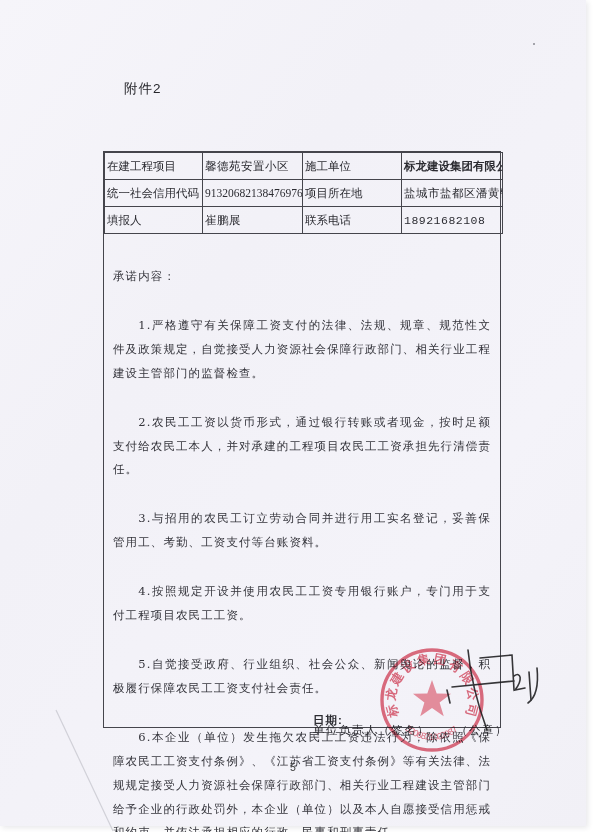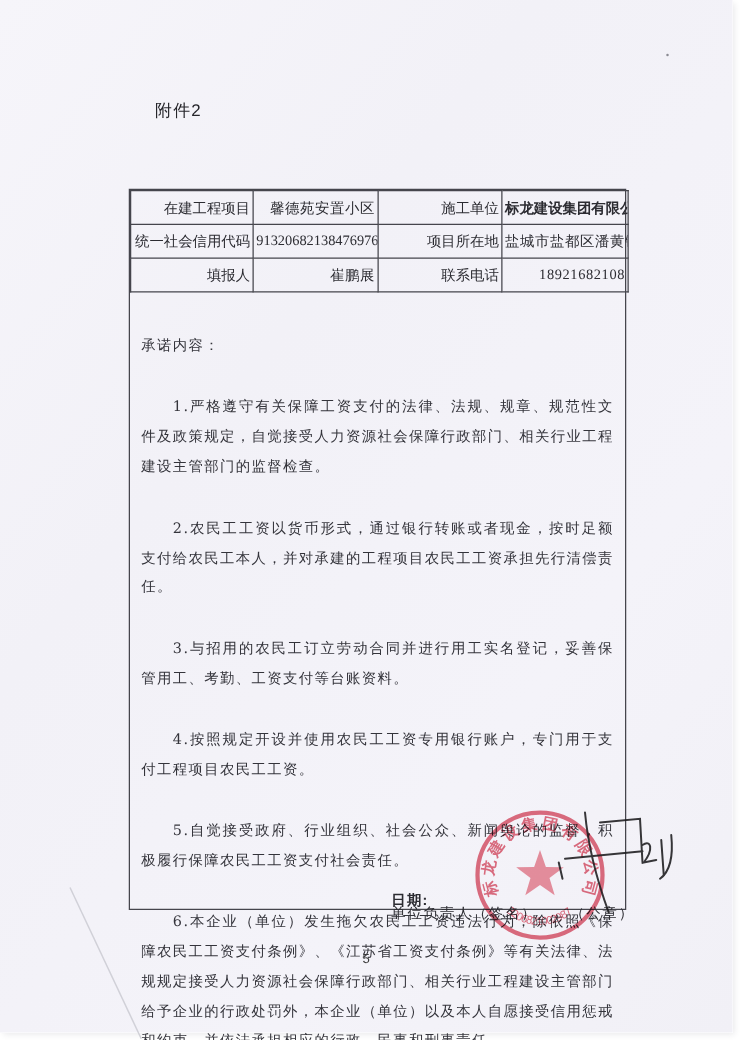--- a/index.html
+++ b/index.html
@@ -24,28 +24,28 @@
     text-align:center; font-size:20px; font-weight:bold;
     letter-spacing:1.5px; color:#1e1e23;
   }
   .frame {
     position:absolute; left:103px; top:151px; width:398px; height:577px;
     border:1px solid #45454c;
   }
   table.info { width:100%; border-collapse:collapse; table-layout:fixed; }
   table.info td {
     border:1px solid #45454c; height:27px;
-    text-align:right; vertical-align:middle;
+    text-align:left; vertical-align:middle;
     font-size:11.5px; color:#2c2c32; padding:0 2px;
     overflow:hidden; white-space:nowrap;
   }
   td.v-sm  { font-size:10px;  font-weight:bold; }
   td.v-bold{ font-size:11.5px; font-weight:normal; letter-spacing:.5px; }
   td.v-num { font-family:"Liberation Serif", serif; font-size:11.5px; }
-  td.v-tel { font-family:Liberation Serif, serif; font-size:12px; letter-spacing:.5px; }
+  td.v-tel { font-family:Liberation Mono, monospace; font-size:12px; letter-spacing:.5px; }
   .commit {
     position:absolute; left:0; top:81px; right:0; bottom:0;
     padding:7px 9px 0 9px;
   }
   .commit p {
     font-family:"DejaVu Serif", serif;
     font-size:11.5px; line-height:23.9px; letter-spacing:1.1px;
     text-align:justify; color:#34343b;margin-top:25px;
   }
   .commit p.para { text-indent:2.2em; }

